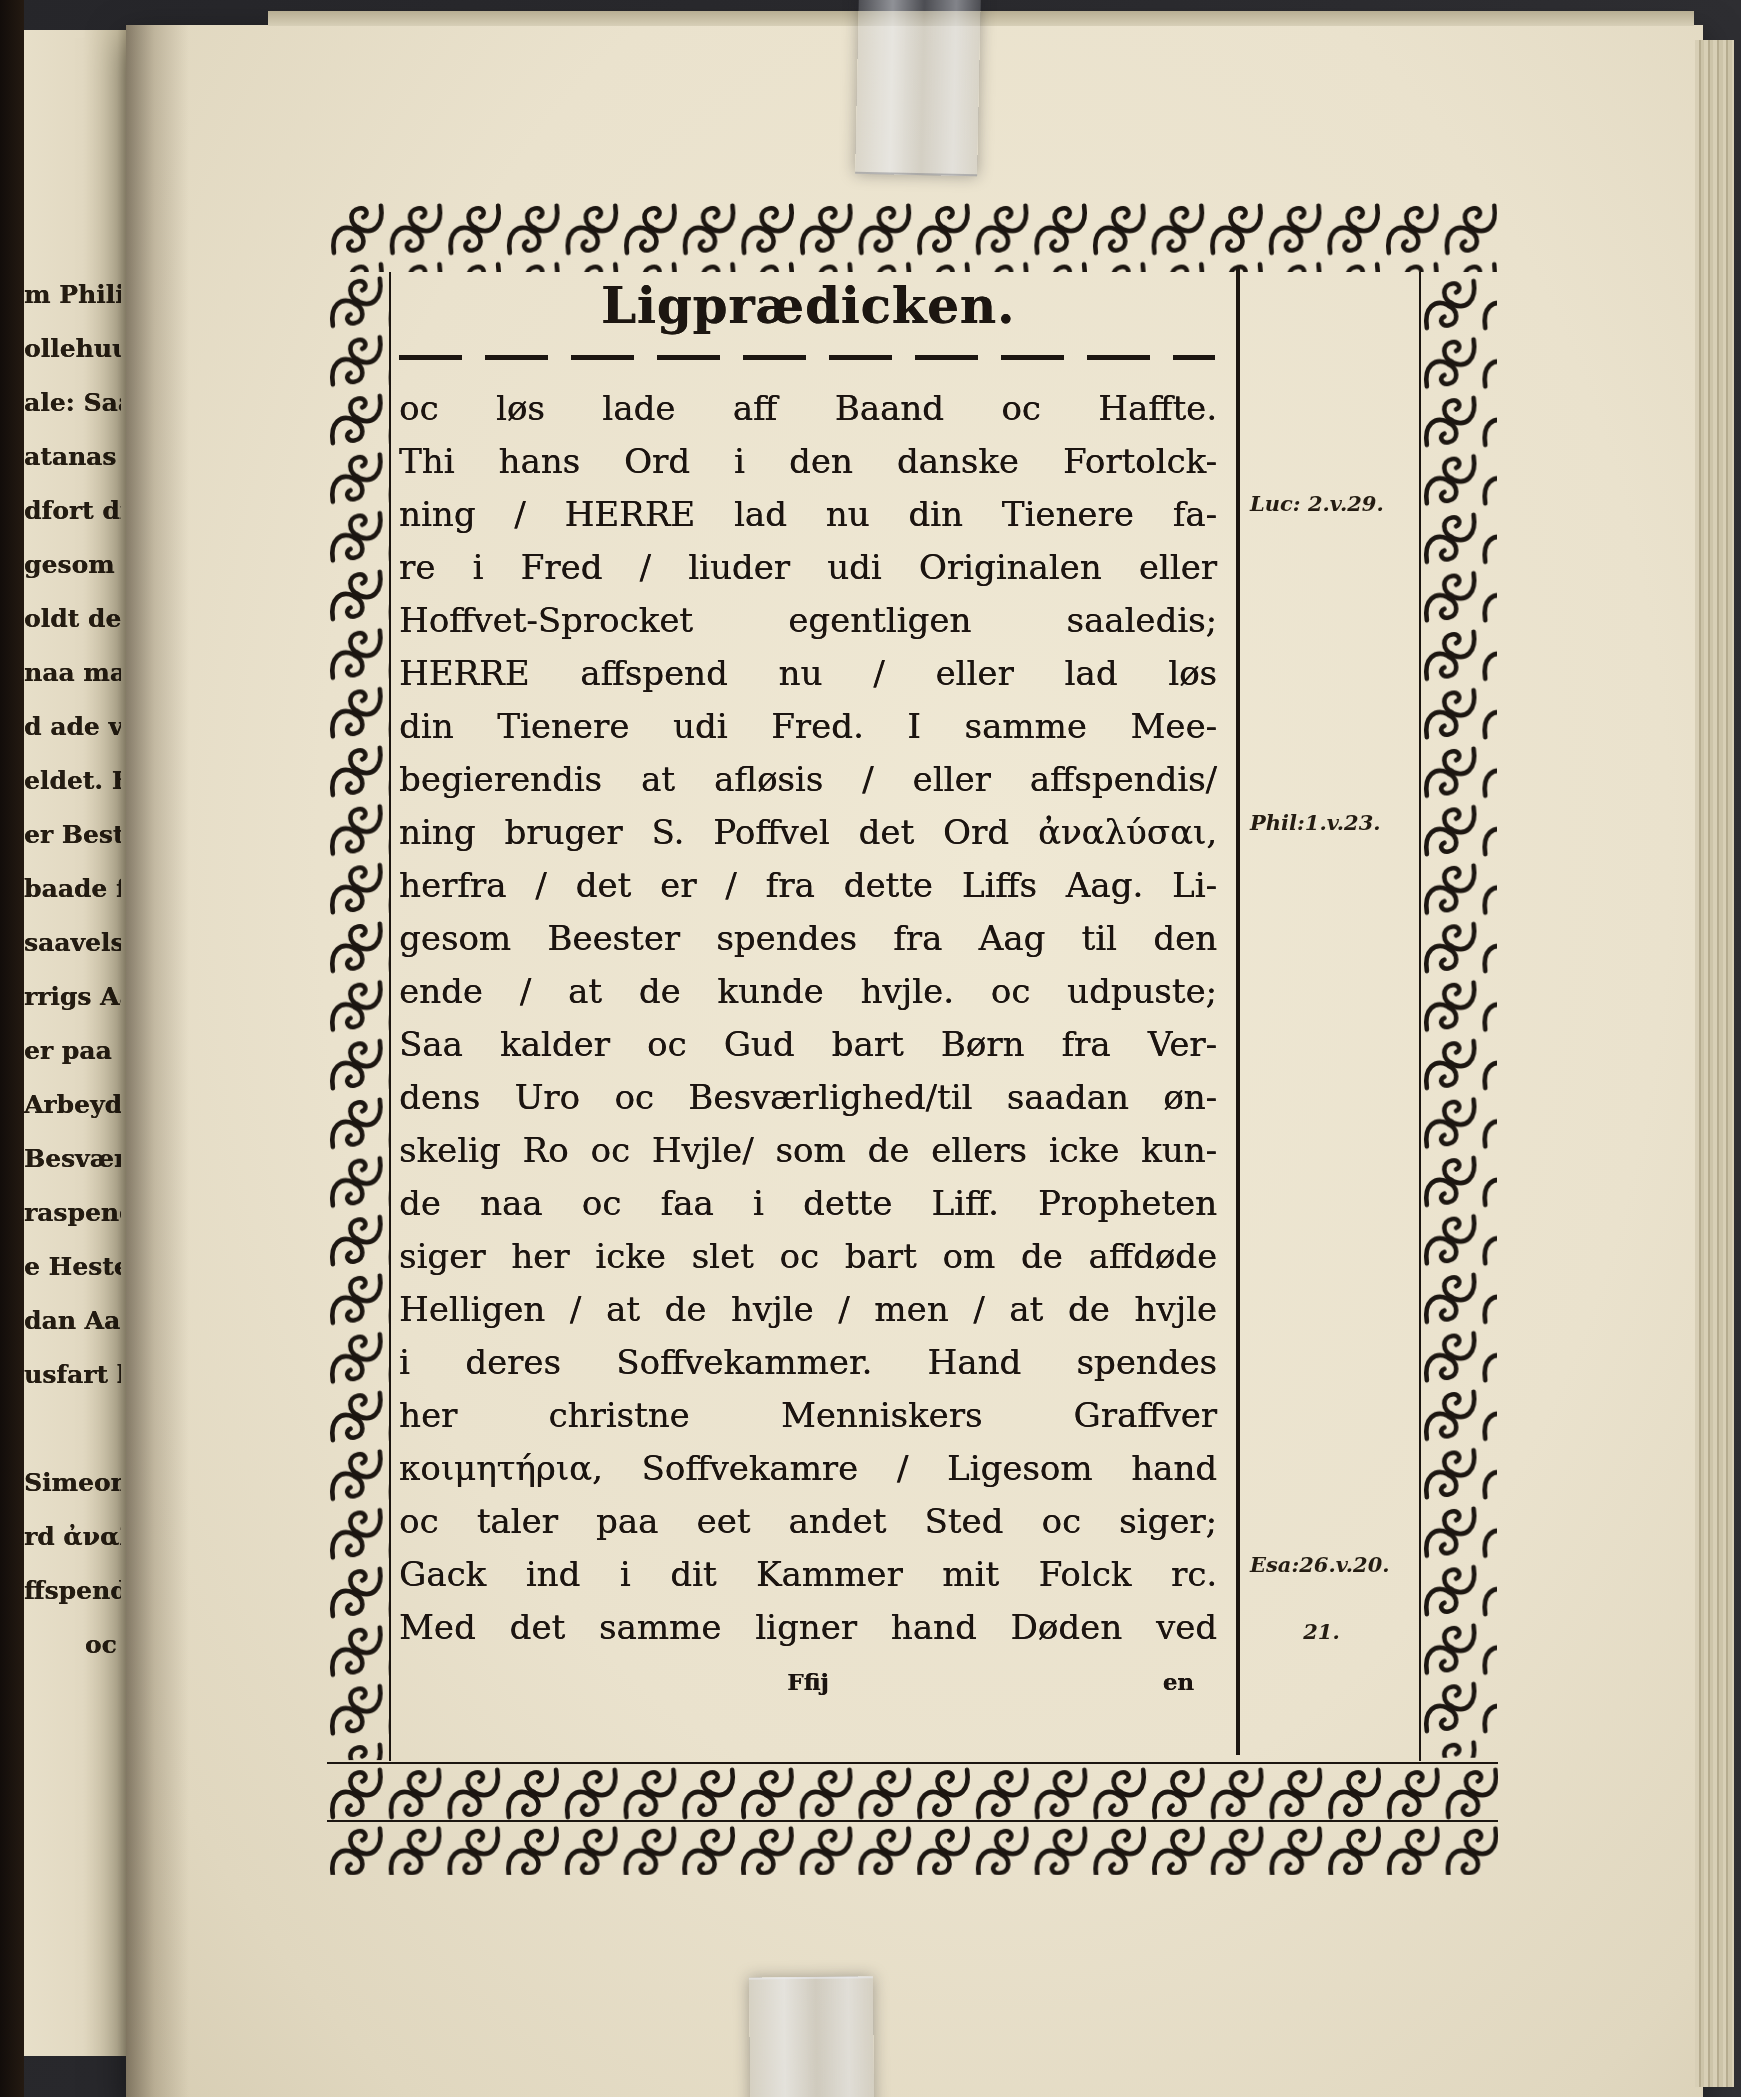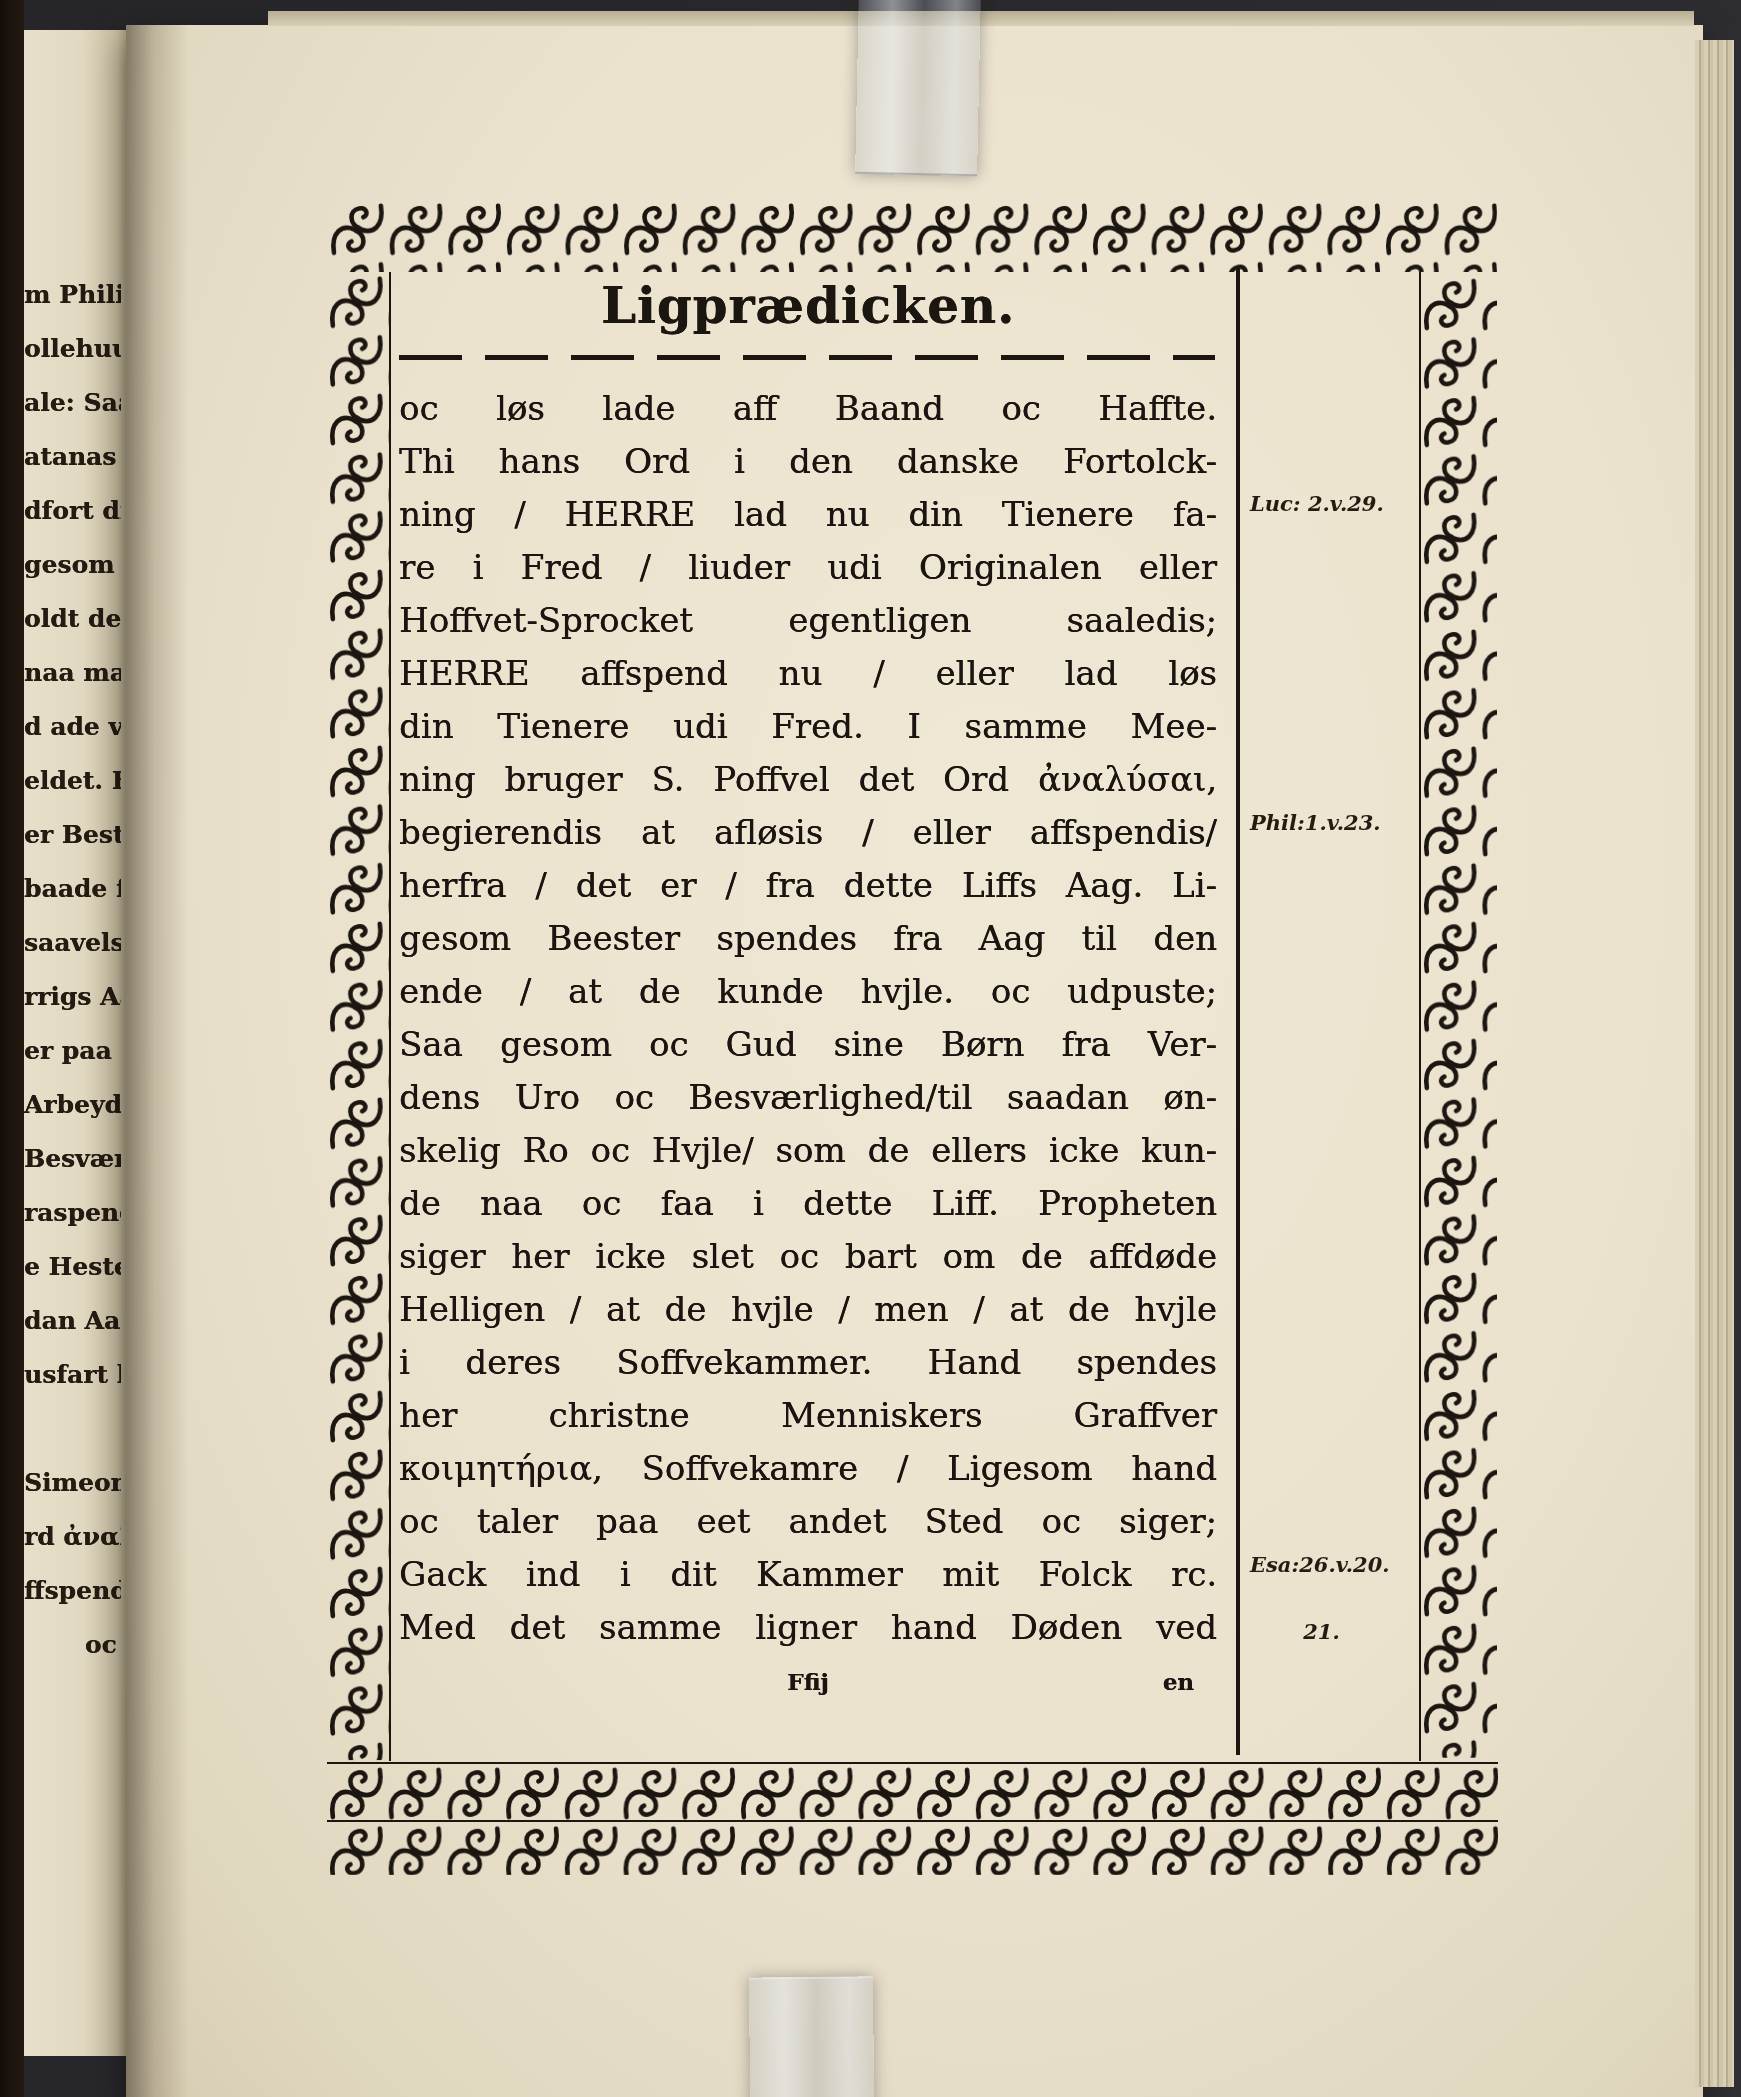--- a/index.html
+++ b/index.html
@@ -136,26 +136,26 @@
 
     <div class="text-block">
       <div>
           <div class="tline">oc løs lade aff Baand oc Haffte.</div>
           <div class="tline">Thi hans Ord i den danske Fortolck-</div>
           <div class="tline">ning / HERRE lad nu din Tienere fa-</div>
           <div class="tline">re i Fred / liuder udi Originalen eller</div>
           <div class="tline">Hoffvet-Sprocket egentligen saaledis;</div>
           <div class="tline">HERRE affspend nu / eller lad løs</div>
           <div class="tline">din Tienere udi Fred.  I samme Mee-</div>
+          <div class="tline">begierendis at afløsis / eller affspendis/</div>
           <div class="tline">ning bruger S. Poffvel det Ord ἀναλύσαι,</div>
-          <div class="tline">begierendis at afløsis / eller affspendis/</div>
           <div class="tline">herfra / det er / fra dette Liffs Aag.  Li-</div>
           <div class="tline">gesom Beester spendes fra Aag til den</div>
           <div class="tline">ende / at de kunde hvjle. oc udpuste;</div>
-          <div class="tline">Saa gesom oc Gud sine Børn fra Ver-</div>
+          <div class="tline">Saa kalder oc Gud bart Børn fra Ver-</div>
           <div class="tline">dens Uro oc Besværlighed/til saadan øn-</div>
           <div class="tline">skelig Ro oc Hvjle/ som de ellers icke kun-</div>
           <div class="tline">de naa oc faa i dette Liff.  Propheten</div>
           <div class="tline">siger her icke slet oc bart om de affdøde</div>
           <div class="tline">Helligen / at de hvjle / men / at de hvjle</div>
           <div class="tline">i deres Soffvekammer.  Hand spendes</div>
           <div class="tline">her christne Menniskers Graffver</div>
           <div class="tline">κοιμητήρια, Soffvekamre / Ligesom hand</div>
           <div class="tline">oc taler paa eet andet Sted oc siger;</div>
           <div class="tline">Gack ind i dit Kammer mit Folck rc.</div>

